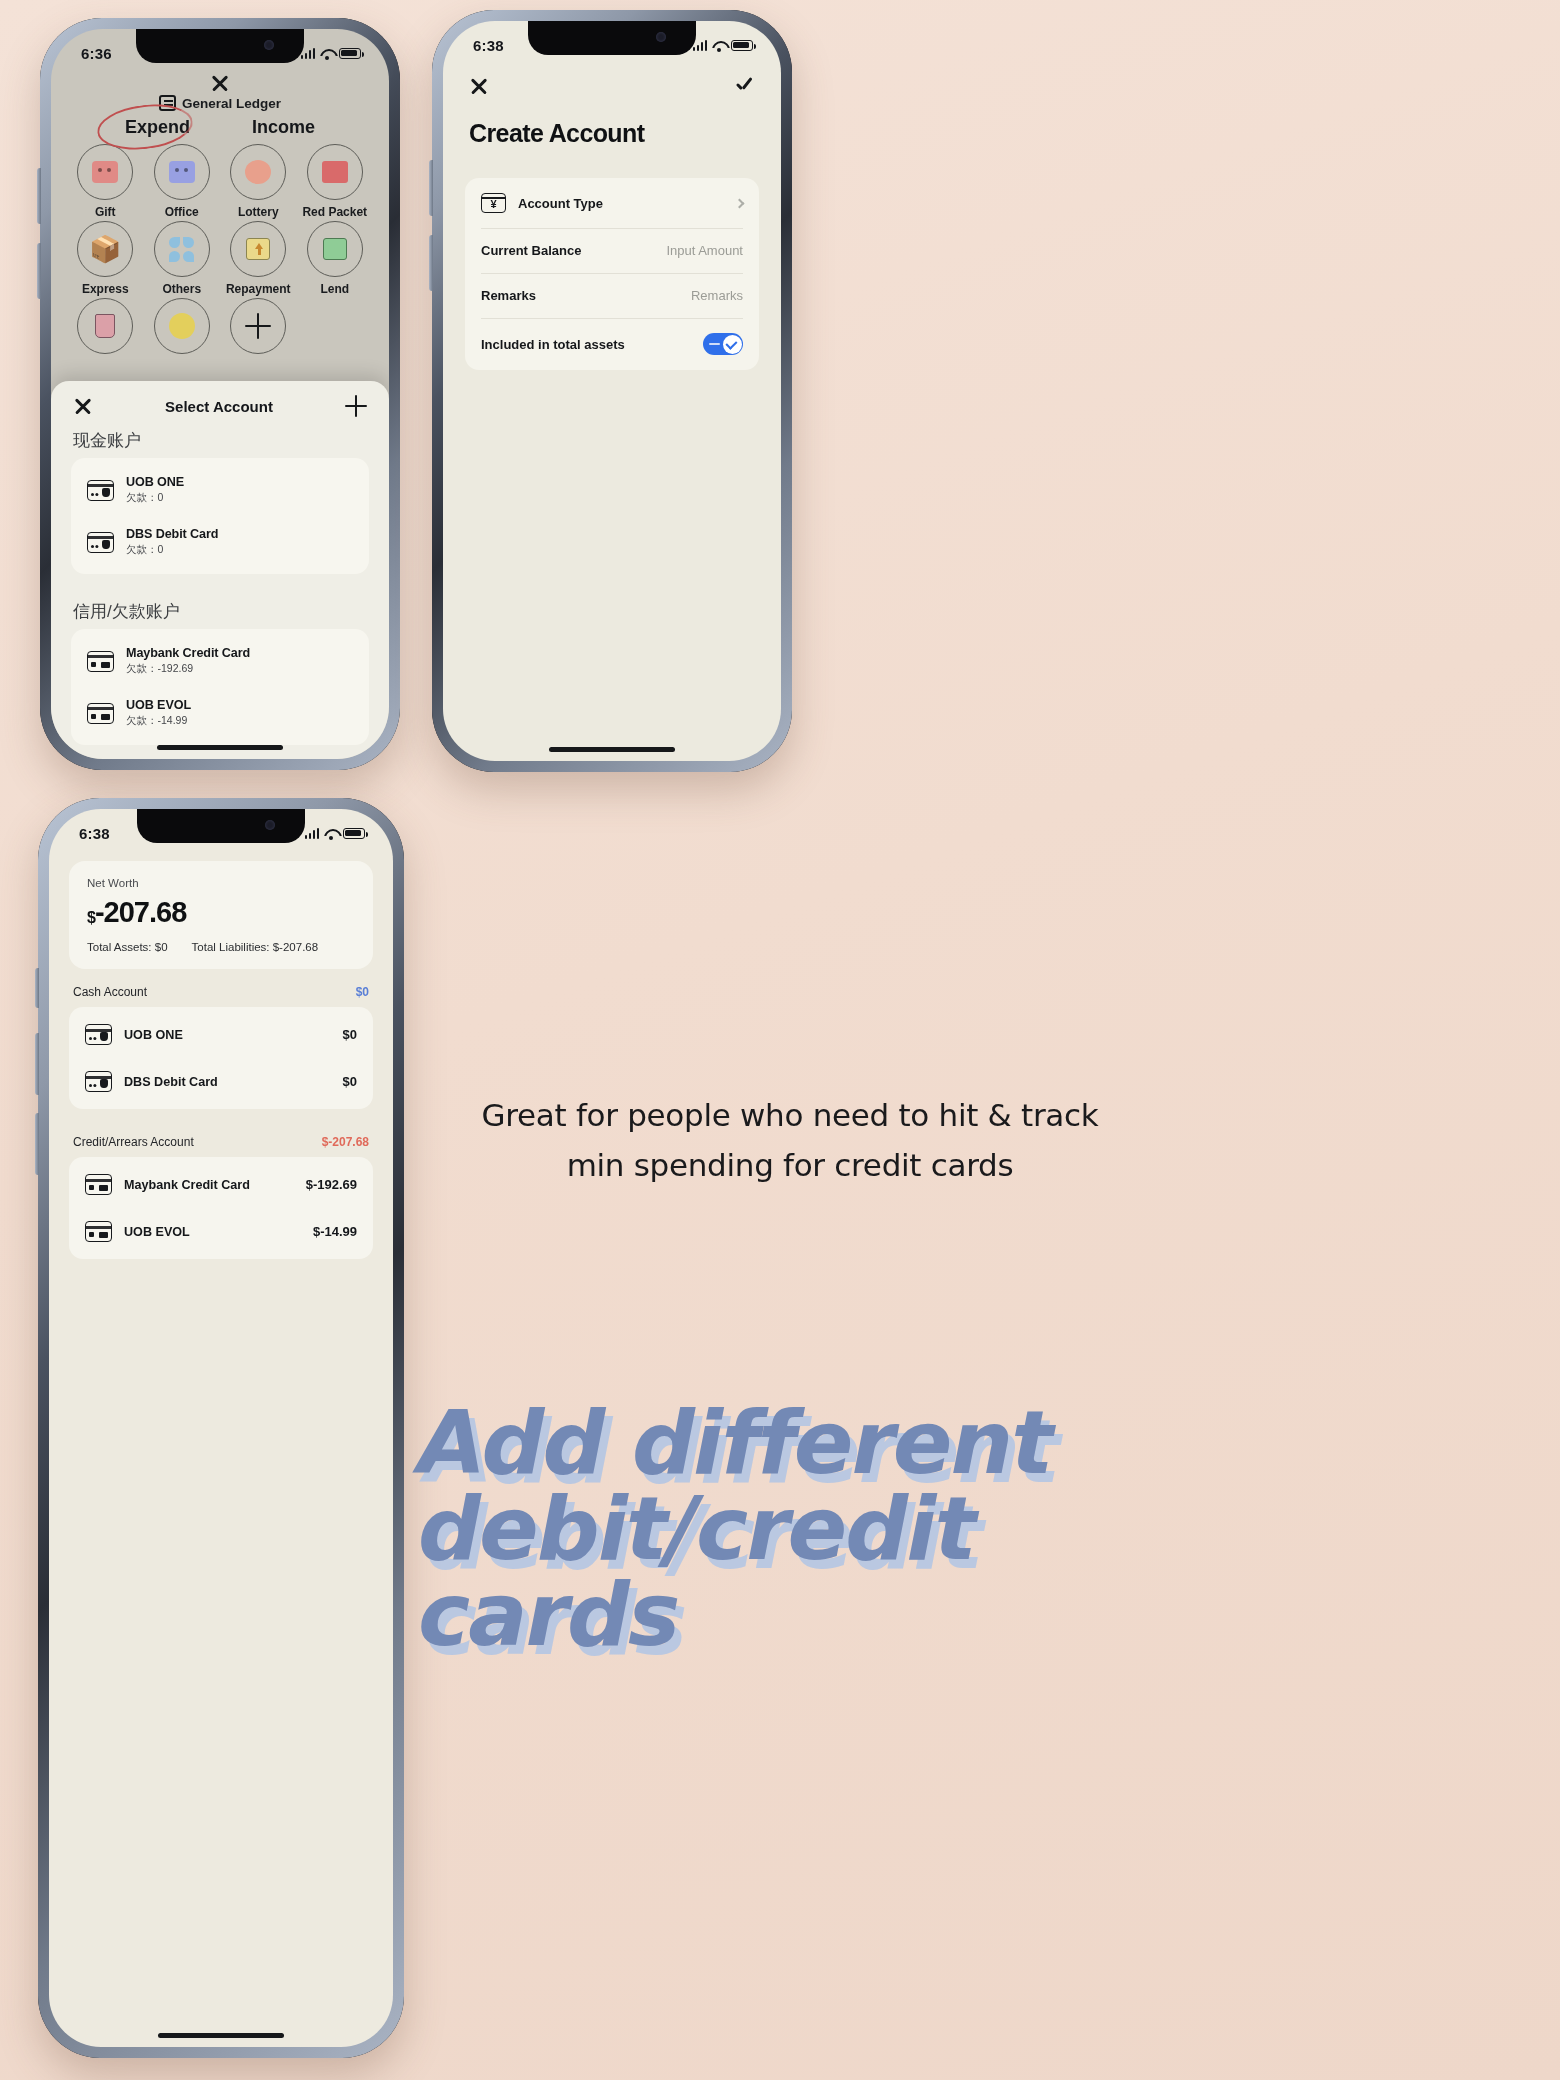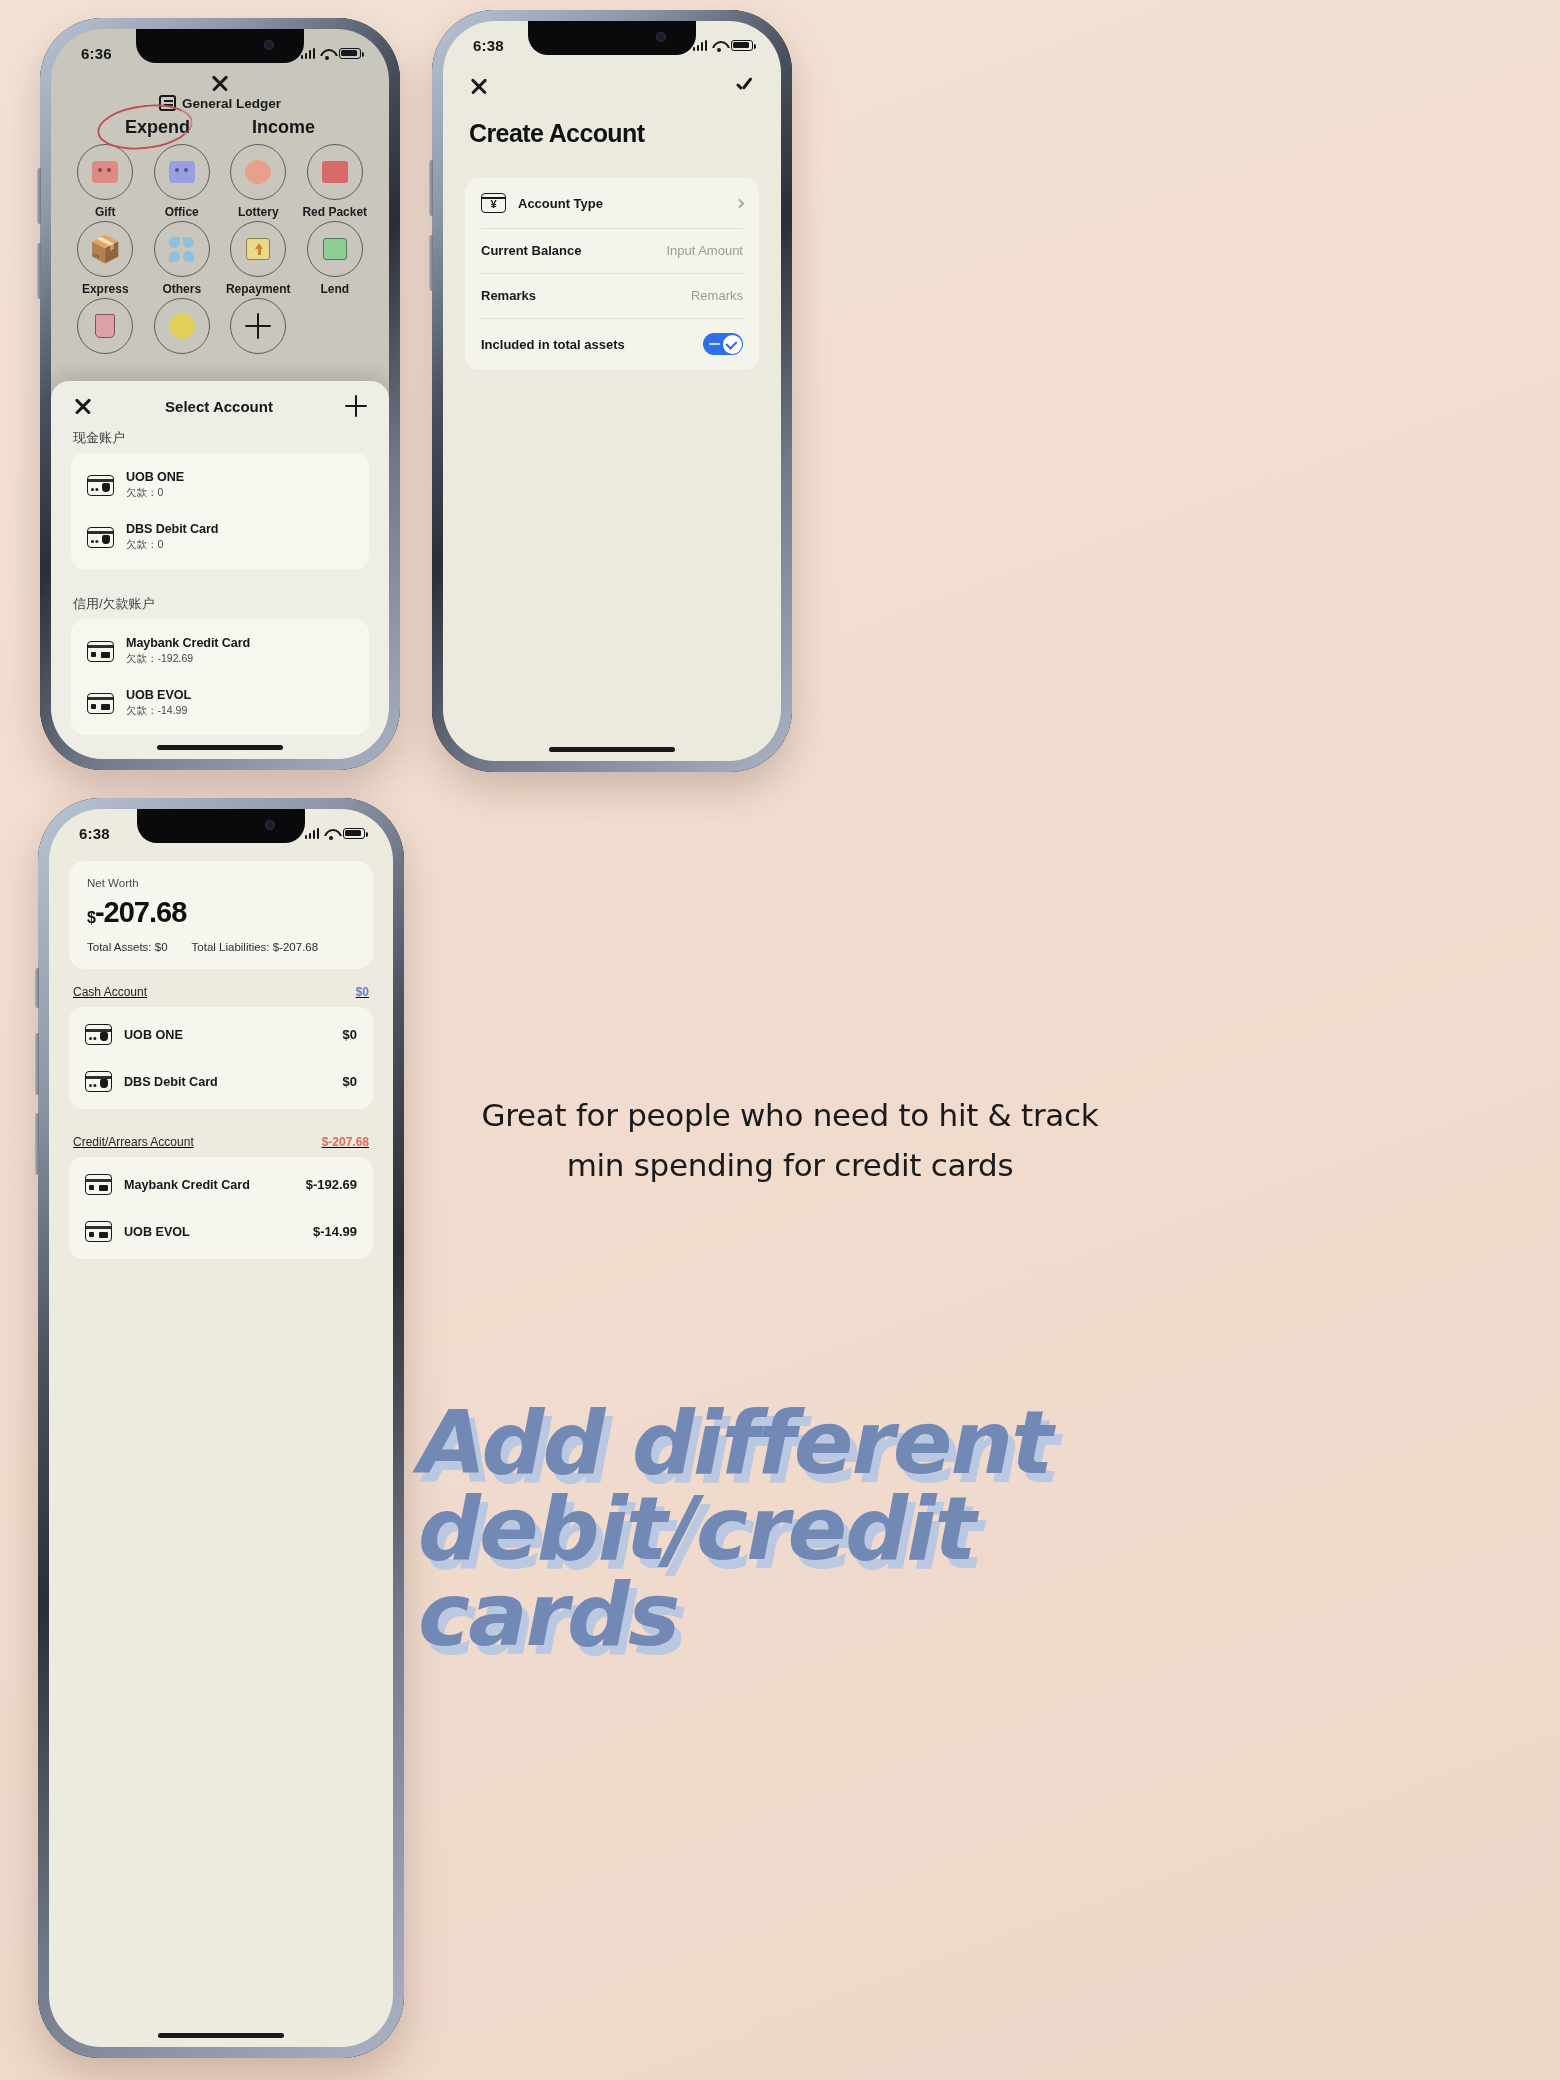--- a/index.html
+++ b/index.html
@@ -157,21 +157,21 @@
   }
   .sheet-head {
     display:flex; align-items:center; justify-content:space-between;
     padding: 14px 22px 4px 22px;
   }
   .sheet-title { font-size:15px; font-weight:700; color:#14161a; }
   .sheet-plus { width:22px;height:22px;position:relative;}
   .sheet-plus::before,.sheet-plus::after{content:"";position:absolute;background:#16181a;border-radius:2px;}
   .sheet-plus::before{left:0;top:9.7px;width:22px;height:2.6px;}
   .sheet-plus::after{top:0;left:9.7px;height:22px;width:2.6px;}
-  .grp-label { font-size:13px; color:#3d3f42; padding: 8px 22px 6px 22px; font-weight:500; }
+  .grp-label { font-size:17px; color:#3d3f42; padding: 8px 22px 6px 22px; font-weight:500; }
   .acct-card {
     margin: 0 20px; background:#f7f6ef; border-radius:14px;
     padding: 6px 0;
   }
   .acct-row {
     display:flex; align-items:center; gap:12px;
     padding: 11px 16px;
   }
   .acct-txt .nm { font-size:12.6px; font-weight:700; color:#15171a; letter-spacing:-.1px;}
   .acct-txt .sub { font-size:10.5px; color:#44464a; margin-top:2px; }
@@ -258,21 +258,20 @@
     padding: 16px 18px 16px 18px;
   }
   .nw-label{ font-size:11.5px; color:#4a4c50; font-weight:500;}
   .nw-amount{ font-size:29px; font-weight:800; color:#0f1113; margin-top:7px; letter-spacing:-1px;}
   .nw-amount .cur{ font-size:16px; font-weight:800; vertical-align: -1px;}
   .nw-sub{ display:flex; gap:24px; margin-top:12px; }
   .nw-sub span{ font-size:11.5px; color:#2b2d30; }
   .sec-head {
     display:flex; align-items:flex-start; justify-content:space-between;
     padding: 16px 24px 8px 24px;
-    text-decoration: underline;
   }
   .sec-head .t{ font-size:12px; color:#24262a; }
   .sec-head .v{ font-size:12px; font-weight:600; }
   .list-card { margin: 0 20px; background:#f6f5ee; border-radius:14px; padding: 4px 0; }
   .lrow {
     display:flex; align-items:center; justify-content:space-between;
     padding: 13px 16px;
   }
   .lrow-left { display:flex; align-items:center; gap:12px; }
   .lrow .nm { font-size:12.6px; font-weight:600; color:#15171a; }

